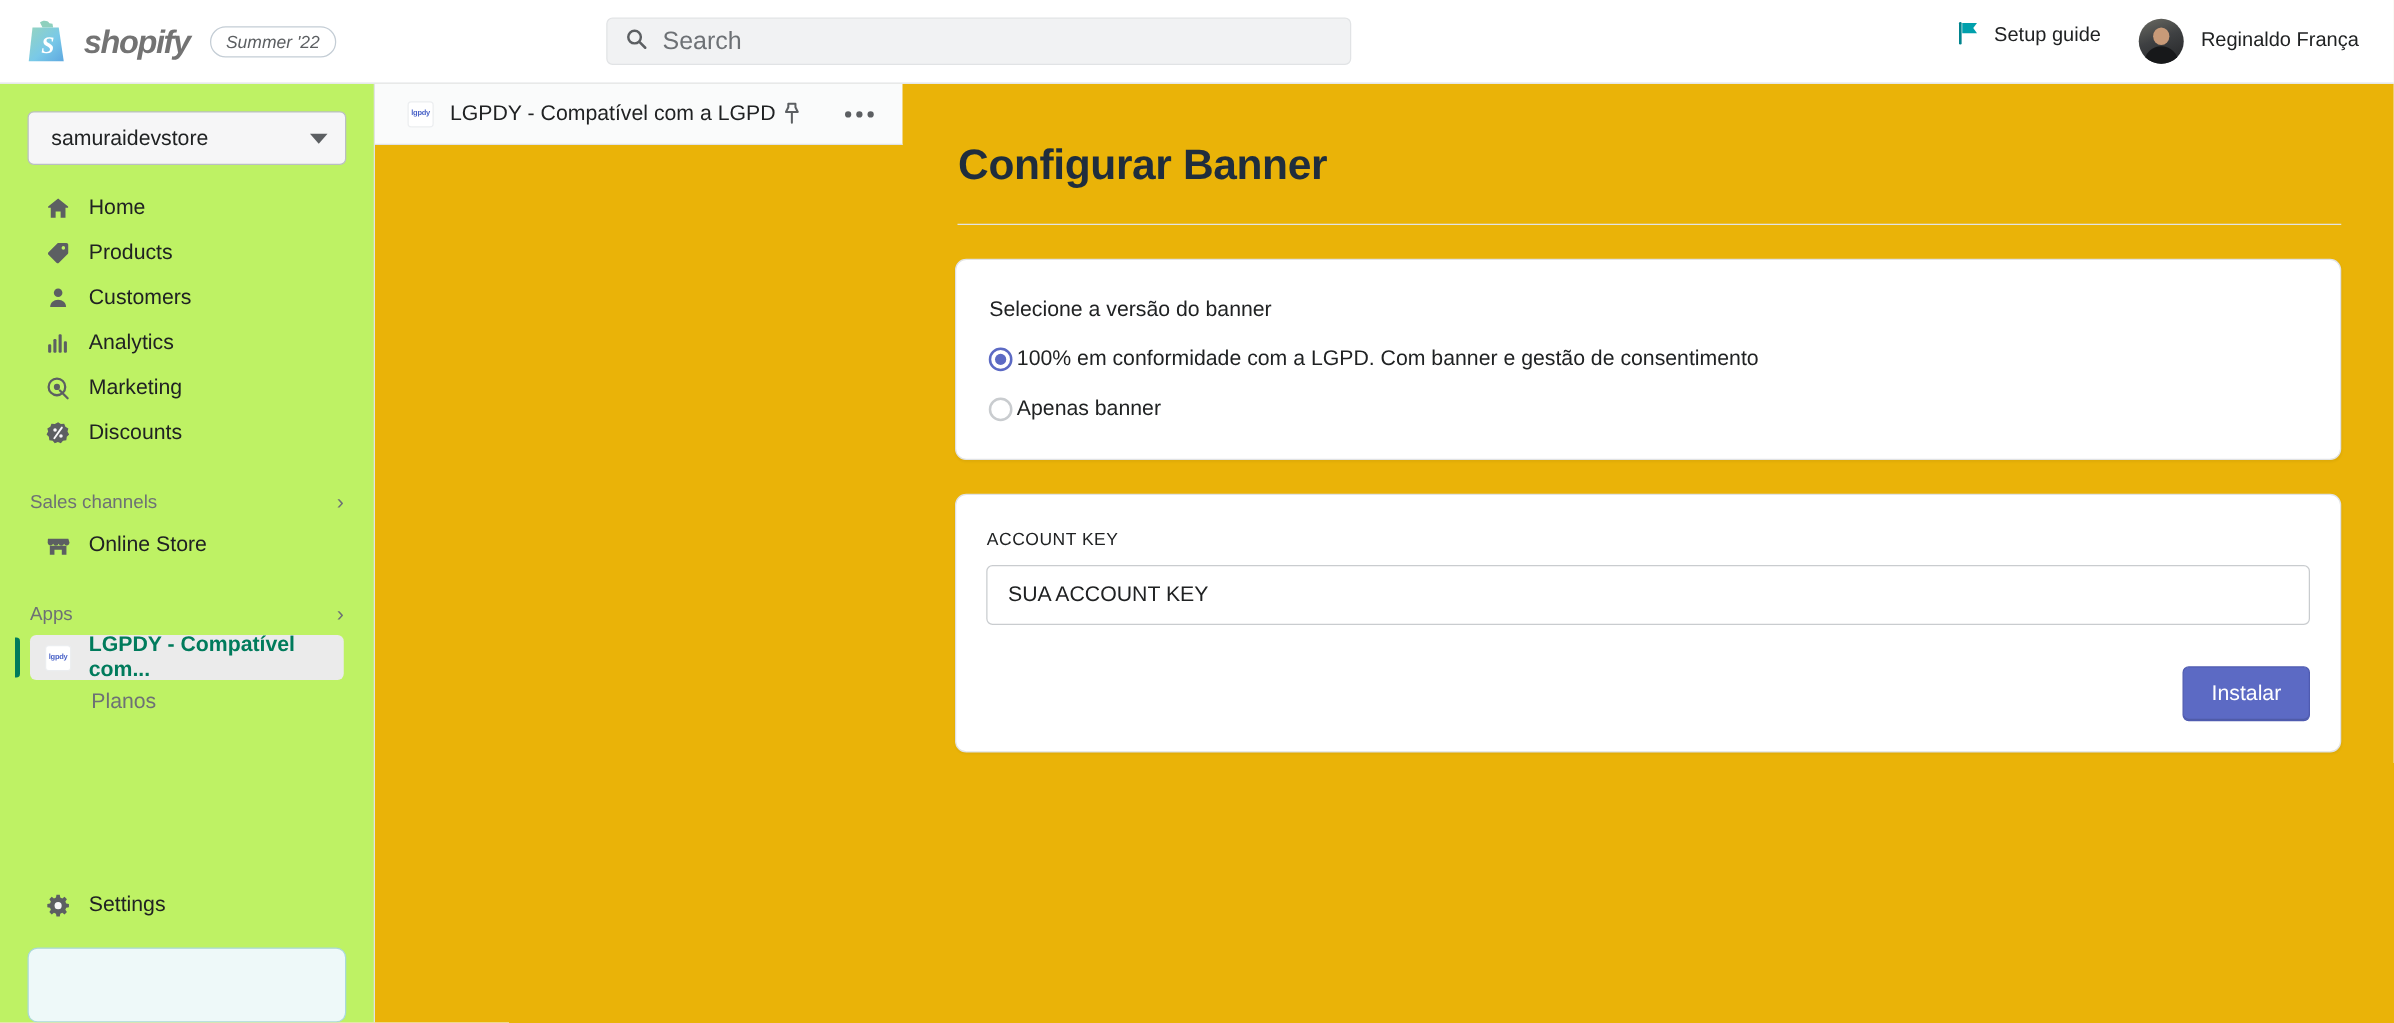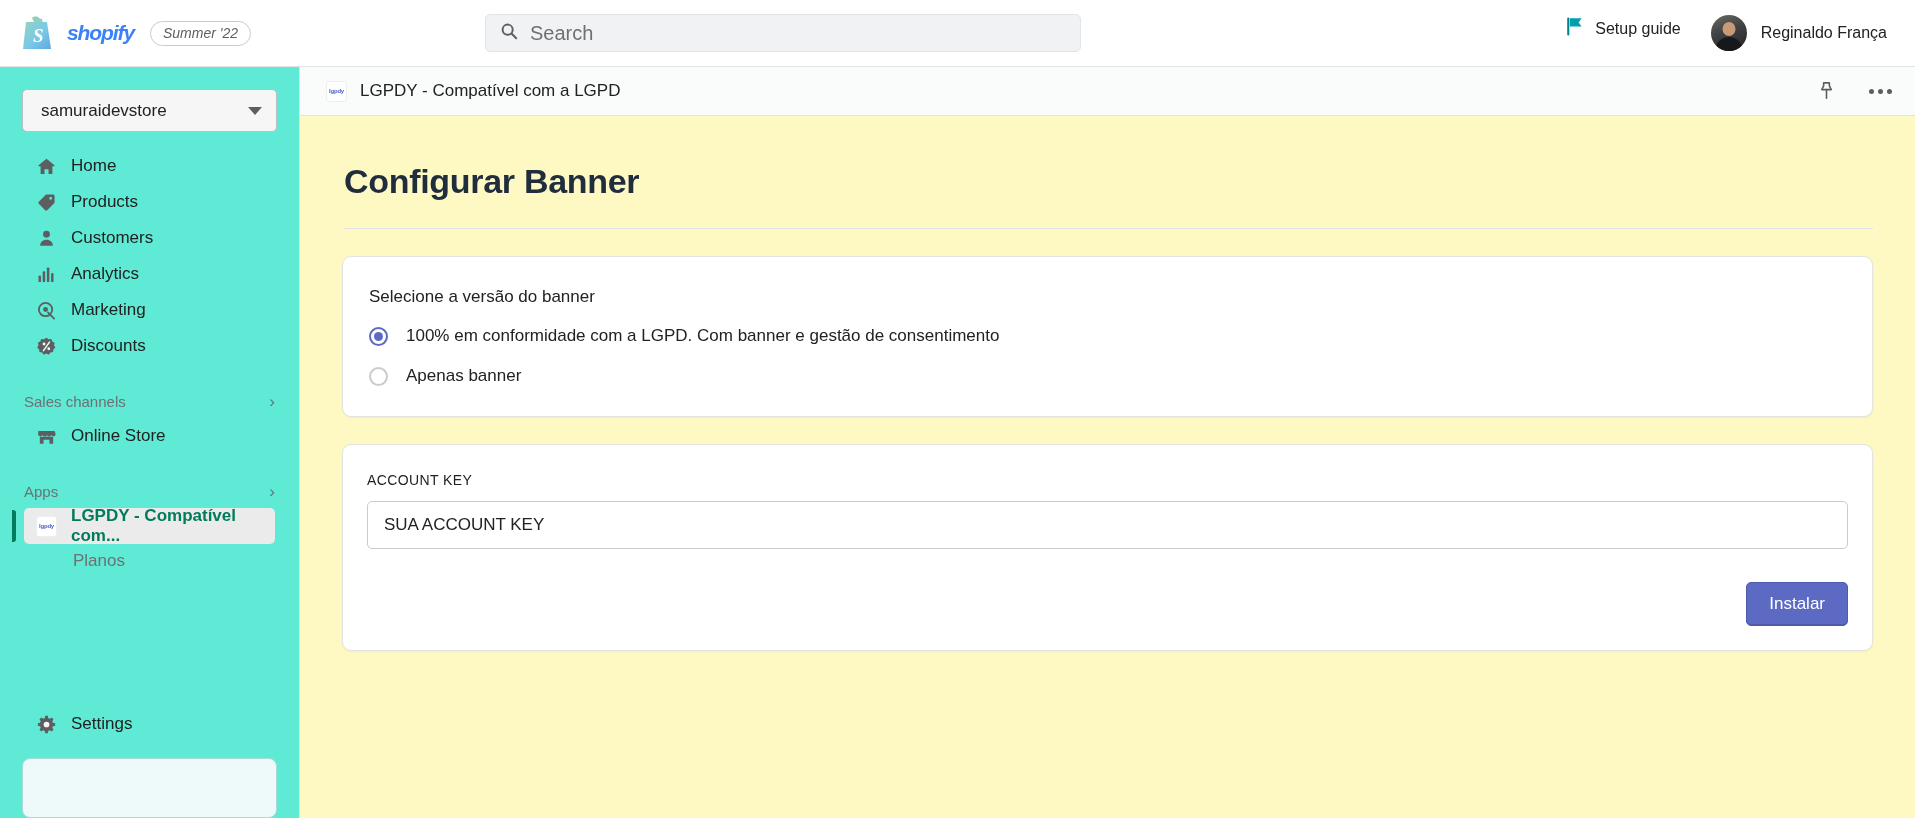--- a/index.html
+++ b/index.html
@@ -16,22 +16,22 @@
     height: 67px; min-height: 67px;
     background: #ffffff;
     border-bottom: 1px solid #e1e3e5;
     display: flex; align-items: center;
     position: relative; z-index: 10;
   }
   .brand { display: flex; align-items: center; gap: 12px; padding-left: 22px; width: 280px; }
   .shopify-bag { width: 33px; height: 36px; position: relative; }
   .shopify-bag svg { display: block; }
   .brand-word {
-    font-size: 21px; font-weight: 700; font-style: italic;
-    letter-spacing: -1.1px; color: #3b82f6;
+    font-size: 26px; font-weight: 700; font-style: italic;
+    letter-spacing: -1.1px; color: #737373;
   }
   .season-badge {
     border: 1px solid #c4cdd5; border-radius: 16px;
     padding: 3px 12px 4px; font-size: 14px; font-style: italic;
     color: #5c5f62; margin-left: 4px; white-space: nowrap;
   }
   .search-wrap { flex: 0 0 auto; margin-left: 205px; }
   .search-box {
     width: 596px; height: 38px;
     background: #f1f2f3; border: 1px solid #e1e3e5;
@@ -65,21 +65,21 @@
     border-radius: 50% 50% 0 0 / 70% 70% 0 0; background: #17181a;
   }
   .user-name { font-size: 16px; color: #202223; white-space: nowrap; }
 
   
   .shell { flex: 1; display: flex; min-height: 0; }
 
   
   .sidebar {
     width: 300px; min-width: 300px;
-    background: #5eead4;
+    background: #bef264;
     border-right: 1px solid #e1e3e5;
     display: flex; flex-direction: column;
     padding-top: 22px; position: relative;
   }
   .store-select {
     margin: 0 22px 16px 22px; height: 43px;
     border: 1px solid #babfc3; border-radius: 5px;
     background: #f6f6f7; display: flex; align-items: center;
     justify-content: space-between; padding: 0 14px 0 18px;
     cursor: pointer;
@@ -131,21 +131,21 @@
     margin: 0 12px;
   }
   .sidebar-bottom { margin-top: auto; padding-bottom: 0; }
   .teal-card {
     margin: 16px 22px 0 22px; height: 60px;
     border: 1px solid #a9d9d9; border-radius: 8px;
     background: #eef9f9;
   }
 
   
-  .main { flex: 1; display: flex; flex-direction: column; min-width: 0; background: #fef9c3; }
+  .main { flex: 1; display: flex; min-width: 0; background: #eab308; }
   .appbar {
     height: 49px; min-height: 49px; background: #fafbfb;
     border-bottom: 1px solid #e1e3e5;
     display: flex; align-items: center; padding: 0 22px 0 26px;
   }
   .appbar-left { display: flex; align-items: center; gap: 13px; }
   .appbar-title { font-size: 17px; color: #202223; }
   .appbar-right { margin-left: auto; display: flex; align-items: center; gap: 28px; }
   .icon-btn { cursor: pointer; display: flex; align-items: center; justify-content: center; width: 26px; height: 26px; }
   .dots { display: flex; gap: 4px; align-items: center; }
@@ -156,21 +156,21 @@
   .page-title { font-size: 34px; font-weight: 600; color: #1f2d3d; letter-spacing: -0.3px; }
   .divider { height: 1px; background: #e1e3e5; margin-top: 27px; }
 
   .card {
     background: #ffffff; border: 1px solid #e1e3e5;
     border-radius: 9px; margin-top: 27px;
     box-shadow: 0 1px 2px rgba(22,29,37,.05);
   }
   .card-inner { padding: 30px 26px 30px 26px; }
   .field-label { font-size: 17px; color: #202223; margin-bottom: 19px; }
-  .radio-row { display: flex; align-items: center; gap: 18px; margin-bottom: 20px; cursor: pointer; }
+  .radio-row { display: flex; align-items: center; gap: 3px; margin-bottom: 20px; cursor: pointer; }
   .radio-row:last-child { margin-bottom: 0; }
   .radio {
     width: 19px; height: 19px; border-radius: 50%;
     border: 2px solid #c9cccf; background: #fff; flex: none;
     position: relative;
   }
   .radio.checked { border-color: #5c6ac4; }
   .radio.checked::after {
     content: ""; position: absolute; inset: 3px;
     border-radius: 50%; background: #5c6ac4;

